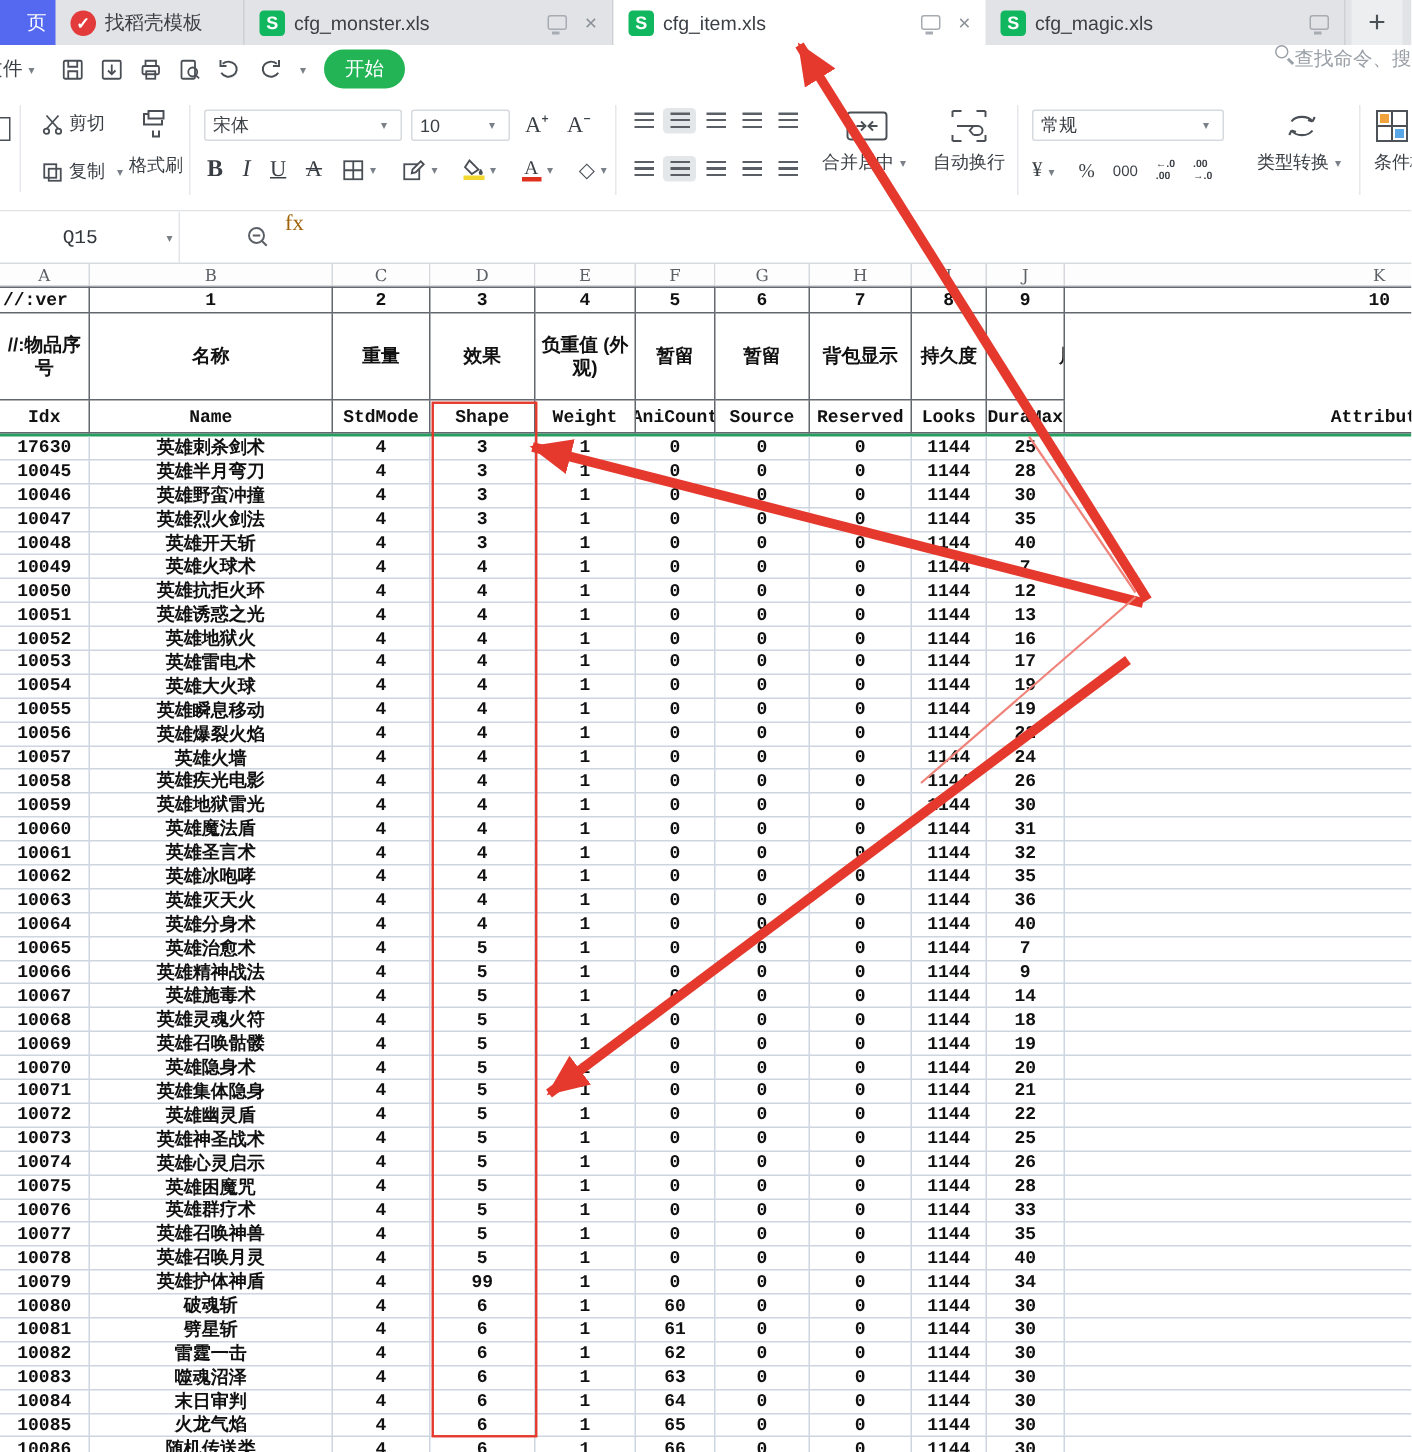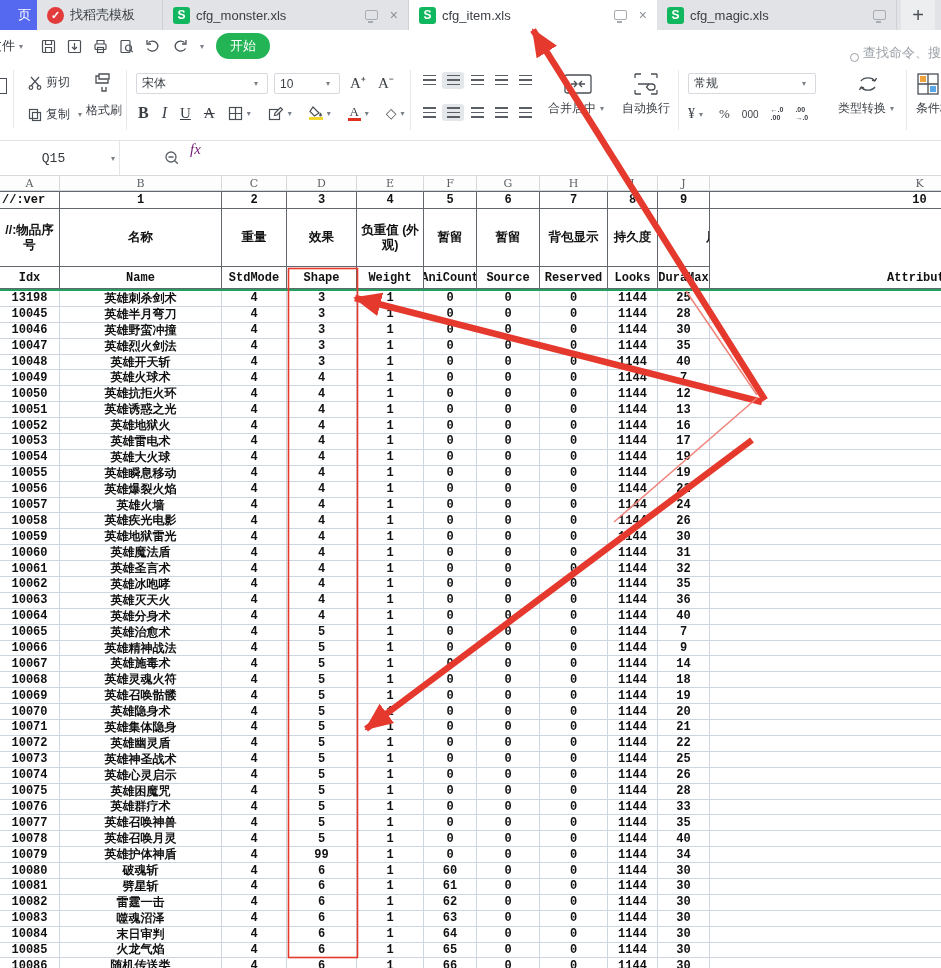--- a/index.html
+++ b/index.html
@@ -25,42 +25,42 @@
   .t1{width:126px}.t2{width:246px}.t3{width:248px}.t4{width:240px}
 
   
   .menubar{position:absolute;left:0;top:30px;width:941px;height:32px;background:#fff;display:flex;align-items:center;font-size:13px}
   .file{margin-left:-11px;white-space:nowrap}
   .caret{font-size:8px;color:#7a8087;margin:0 4px}
   .qicons{display:flex;align-items:center;gap:11px;margin:0 8px 0 14px}
   .qicons svg{display:block}
   .pill{background:#22b455;color:#fff;border-radius:14px;padding:4px 14px;font-size:13px;margin:0 6px 0 8px}
   .mitems{display:flex;gap:23px;white-space:nowrap}
-  .msearch{position:absolute;right:0;top:0;height:32px;display:flex;align-items:flex-end;color:#9aa0a7;font-size:13px;gap:4px;padding-right:0}
+  .msearch{position:absolute;right:0;top:0;height:32px;display:flex;align-items:flex-start;color:#9aa0a7;font-size:13px;gap:4px;padding-right:0}
   .mag{width:9px;height:9px;border:1.5px solid #9aa0a7;border-radius:50%;position:relative}
   .mag::after{content:"";position:absolute;width:5px;height:1.5px;background:#9aa0a7;transform:rotate(45deg);left:7px;top:9px}
 
   
   .ribbon{position:absolute;left:0;top:62px;width:941px;height:79px;background:#fff;border-bottom:1px solid #e1e4e7;font-size:12px}
   .rdiv{position:absolute;top:8px;height:60px;width:1px;background:#e6e8eb}
   .rbtn{display:flex;align-items:center;gap:4px;color:#3a3f45}
   .bigbtn{position:absolute;display:flex;flex-direction:column;align-items:center;gap:4px;font-size:12px}
   .selbox{border:1px solid #d6d9dd;border-radius:2px;background:#fff;display:flex;align-items:center;justify-content:space-between;padding:0 5px;height:21px}
   .fmt{font-family:"Liberation Serif",serif;font-size:14px}
   .bars{width:13px;height:11px;background:repeating-linear-gradient(#5a5f66 0 1.5px,transparent 1.5px 4.5px)}
   .alignbtn{width:22px;height:17px;display:flex;align-items:center;justify-content:center;border-radius:3px}
   .alignbtn.sel{background:#e4e7ea}
   .ustack{display:flex;flex-direction:column;align-items:center;line-height:1}
   .deci{display:flex;flex-direction:column;font-size:7px;line-height:1.1;font-weight:bold;color:#3a3f45}
 
   
   .fbar{position:absolute;left:0;top:141px;width:941px;height:35px;background:#fff;border-bottom:1px solid #d8dbde;display:flex;}
   .namebox{width:120px;height:100%;border-right:1px solid #e3e5e8;display:flex;align-items:center;font-size:13px;color:#33373c}
   .namebox .nb{flex:1;text-align:center;font-family:"Liberation Mono",monospace}
-  .fx{font-family:"Liberation Serif",serif;font-style:italic;font-size:15px;color:#701a75;margin:0 10px}
+  .fx{font-family:"Liberation Serif",serif;font-size:15px;color:#a16207;margin:0 10px}
   .finput{flex:1;height:100%}
 
   
   .sheet{position:absolute;left:0;top:176px;width:941px;height:792px;overflow:hidden;background:#fff}
   .grow{display:grid;grid-template-columns:60px 162px 65px 70px 67px 53px 63px 68px 50px 52px 420px}
   .c{overflow:hidden;display:flex;align-items:center;justify-content:center;border-right:1px solid var(--grid);border-bottom:1px solid var(--grid);font-family:"Liberation Mono","DejaVu Sans Mono",monospace;font-weight:700;font-size:12px;color:#111;white-space:nowrap}
   .letters{height:15px}
   .letters .c{font-family:"DejaVu Serif",serif;font-weight:400;font-size:11px;color:#5d6166;border-color:#d5d8dc;background:#fdfdfe}
   .h1{height:18px}.h2{height:58px}.h3{height:22px}
   .h1 .c,.h2 .c,.h3 .c{border-color:var(--hborder)}
@@ -428,21 +428,21 @@
       <div class="c col5">AniCount</div>
       <div class="c col6">Source</div>
       <div class="c col7">Reserved</div>
       <div class="c col8">Looks</div>
       <div class="c col9">DuraMax</div>
       <div class="c col10">Attribute</div>
     </div>
   <div class="freeze"></div>
   <div class="drows" id="drows">
       <div class="grow">
-        <div class="c col0">13198</div>
+        <div class="c col0">17630</div>
         <div class="c col1">英雄刺杀剑术</div>
         <div class="c col2">4</div>
         <div class="c col3">3</div>
         <div class="c col4">1</div>
         <div class="c col5">0</div>
         <div class="c col6">0</div>
         <div class="c col7">0</div>
         <div class="c col8">1144</div>
         <div class="c col9">25</div>
         <div class="c col10"></div>

